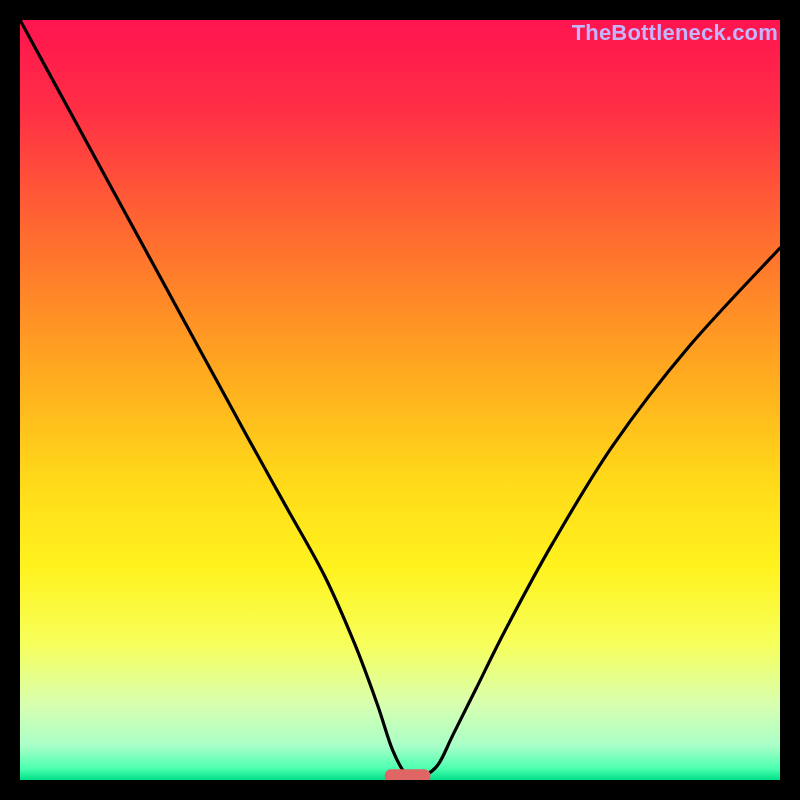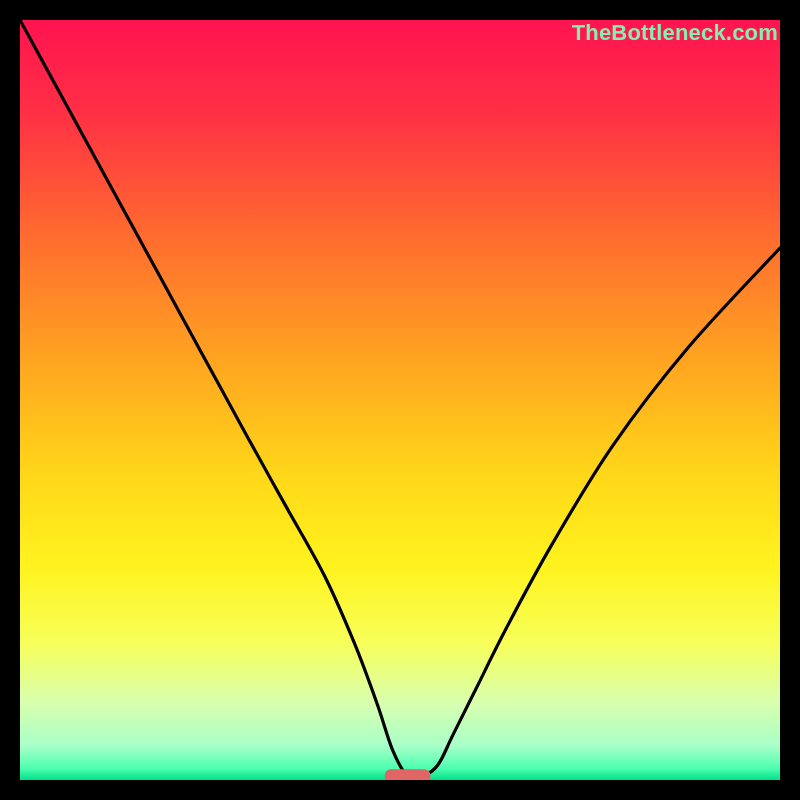--- a/index.html
+++ b/index.html
@@ -23,21 +23,21 @@
     position: absolute;
     left: 0;
     top: 0;
     width: 760px;
     height: 760px;
   }
   .watermark {
     position: absolute;
     top: 0px;
     right: 2px;
-    color: #86efac;
+    color: #c4b5fd;
     font-size: 22px;
     font-weight: 600;
     letter-spacing: 0.2px;
     z-index: 5;
   }
   svg {
     display: block;
   }
 </style>
 </head>

